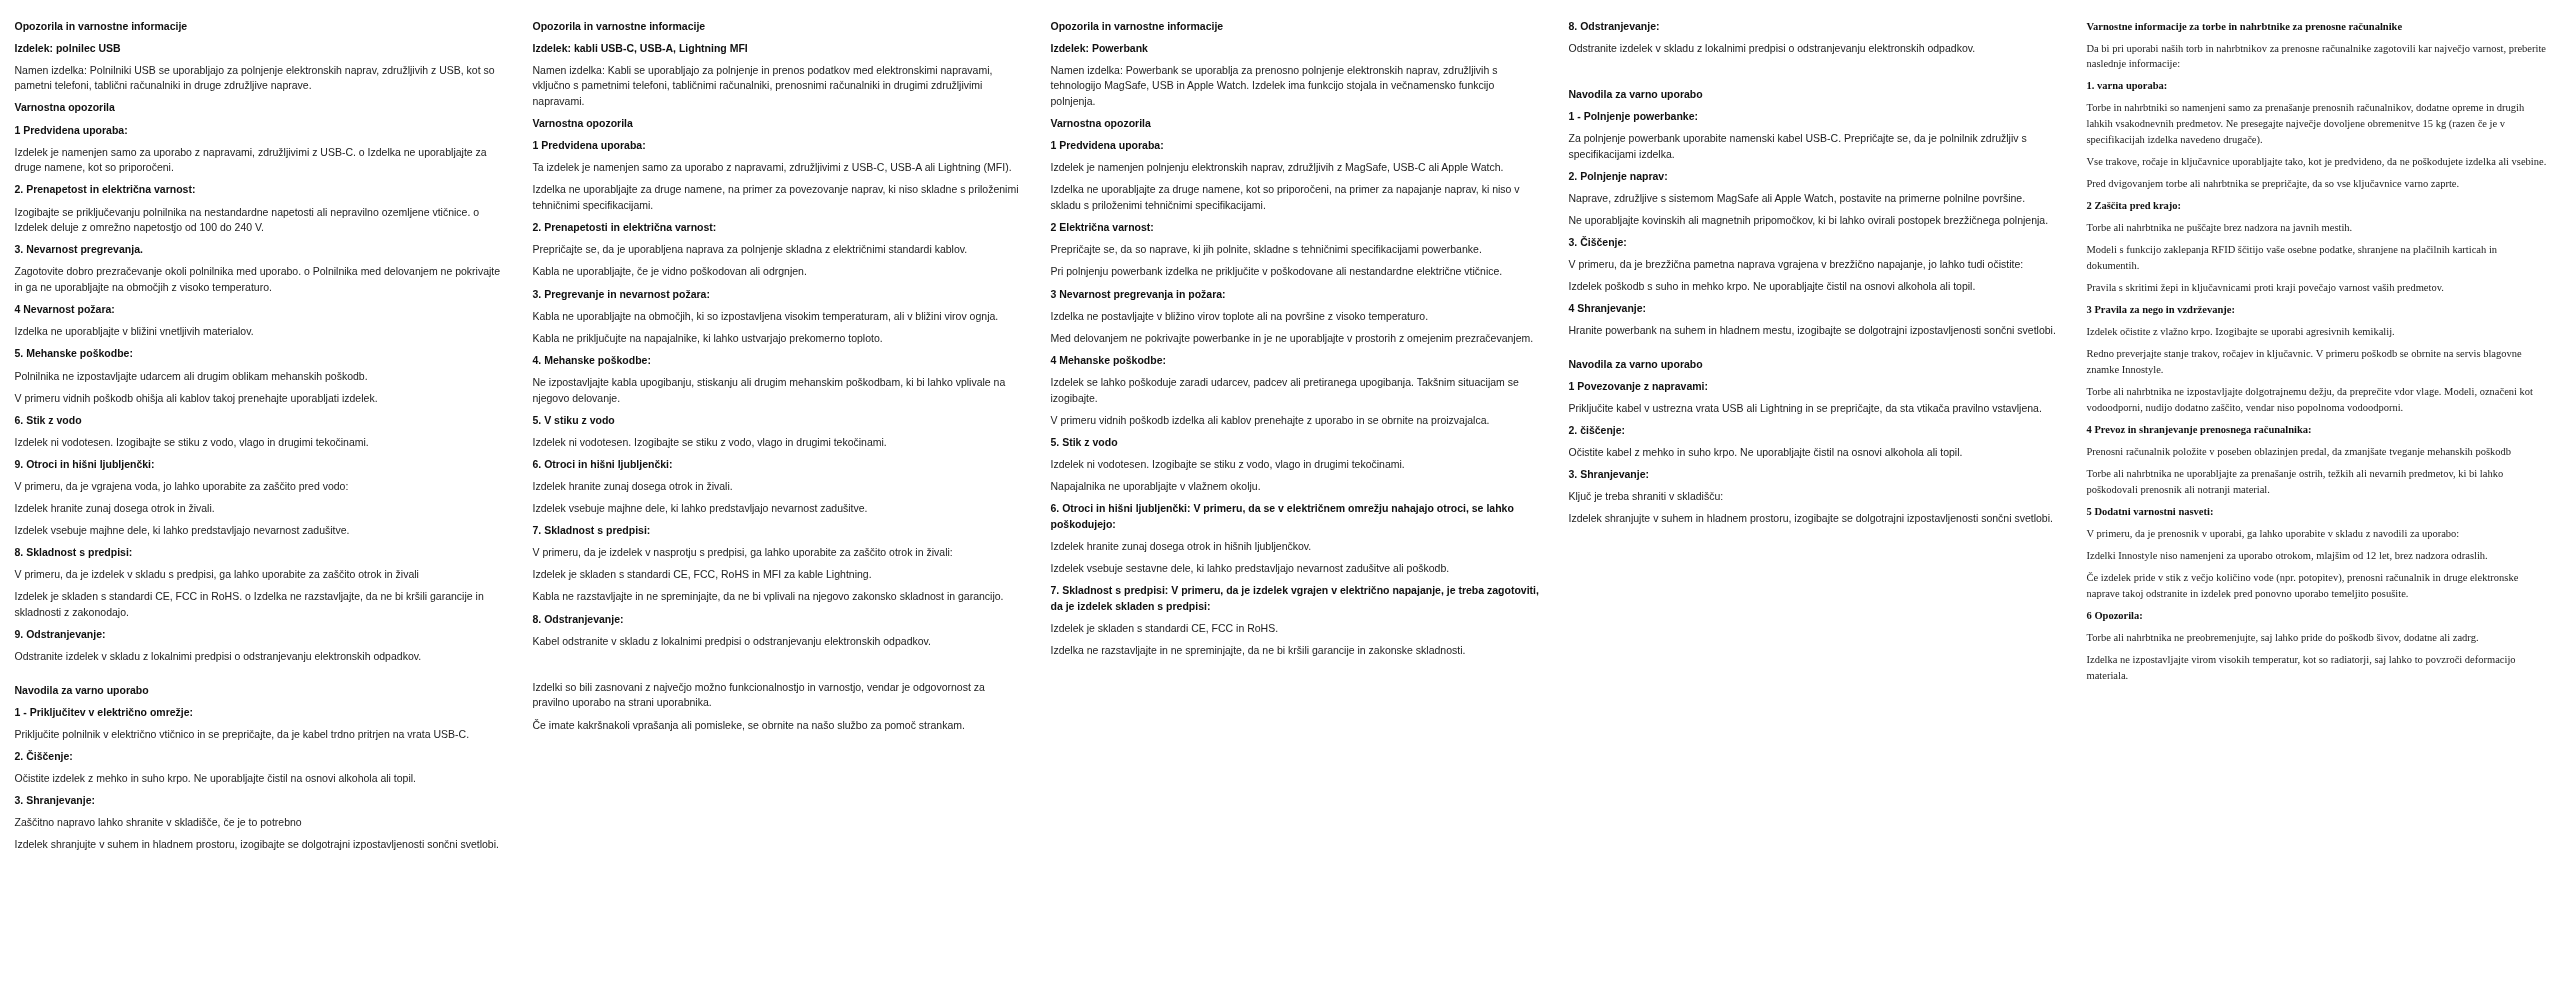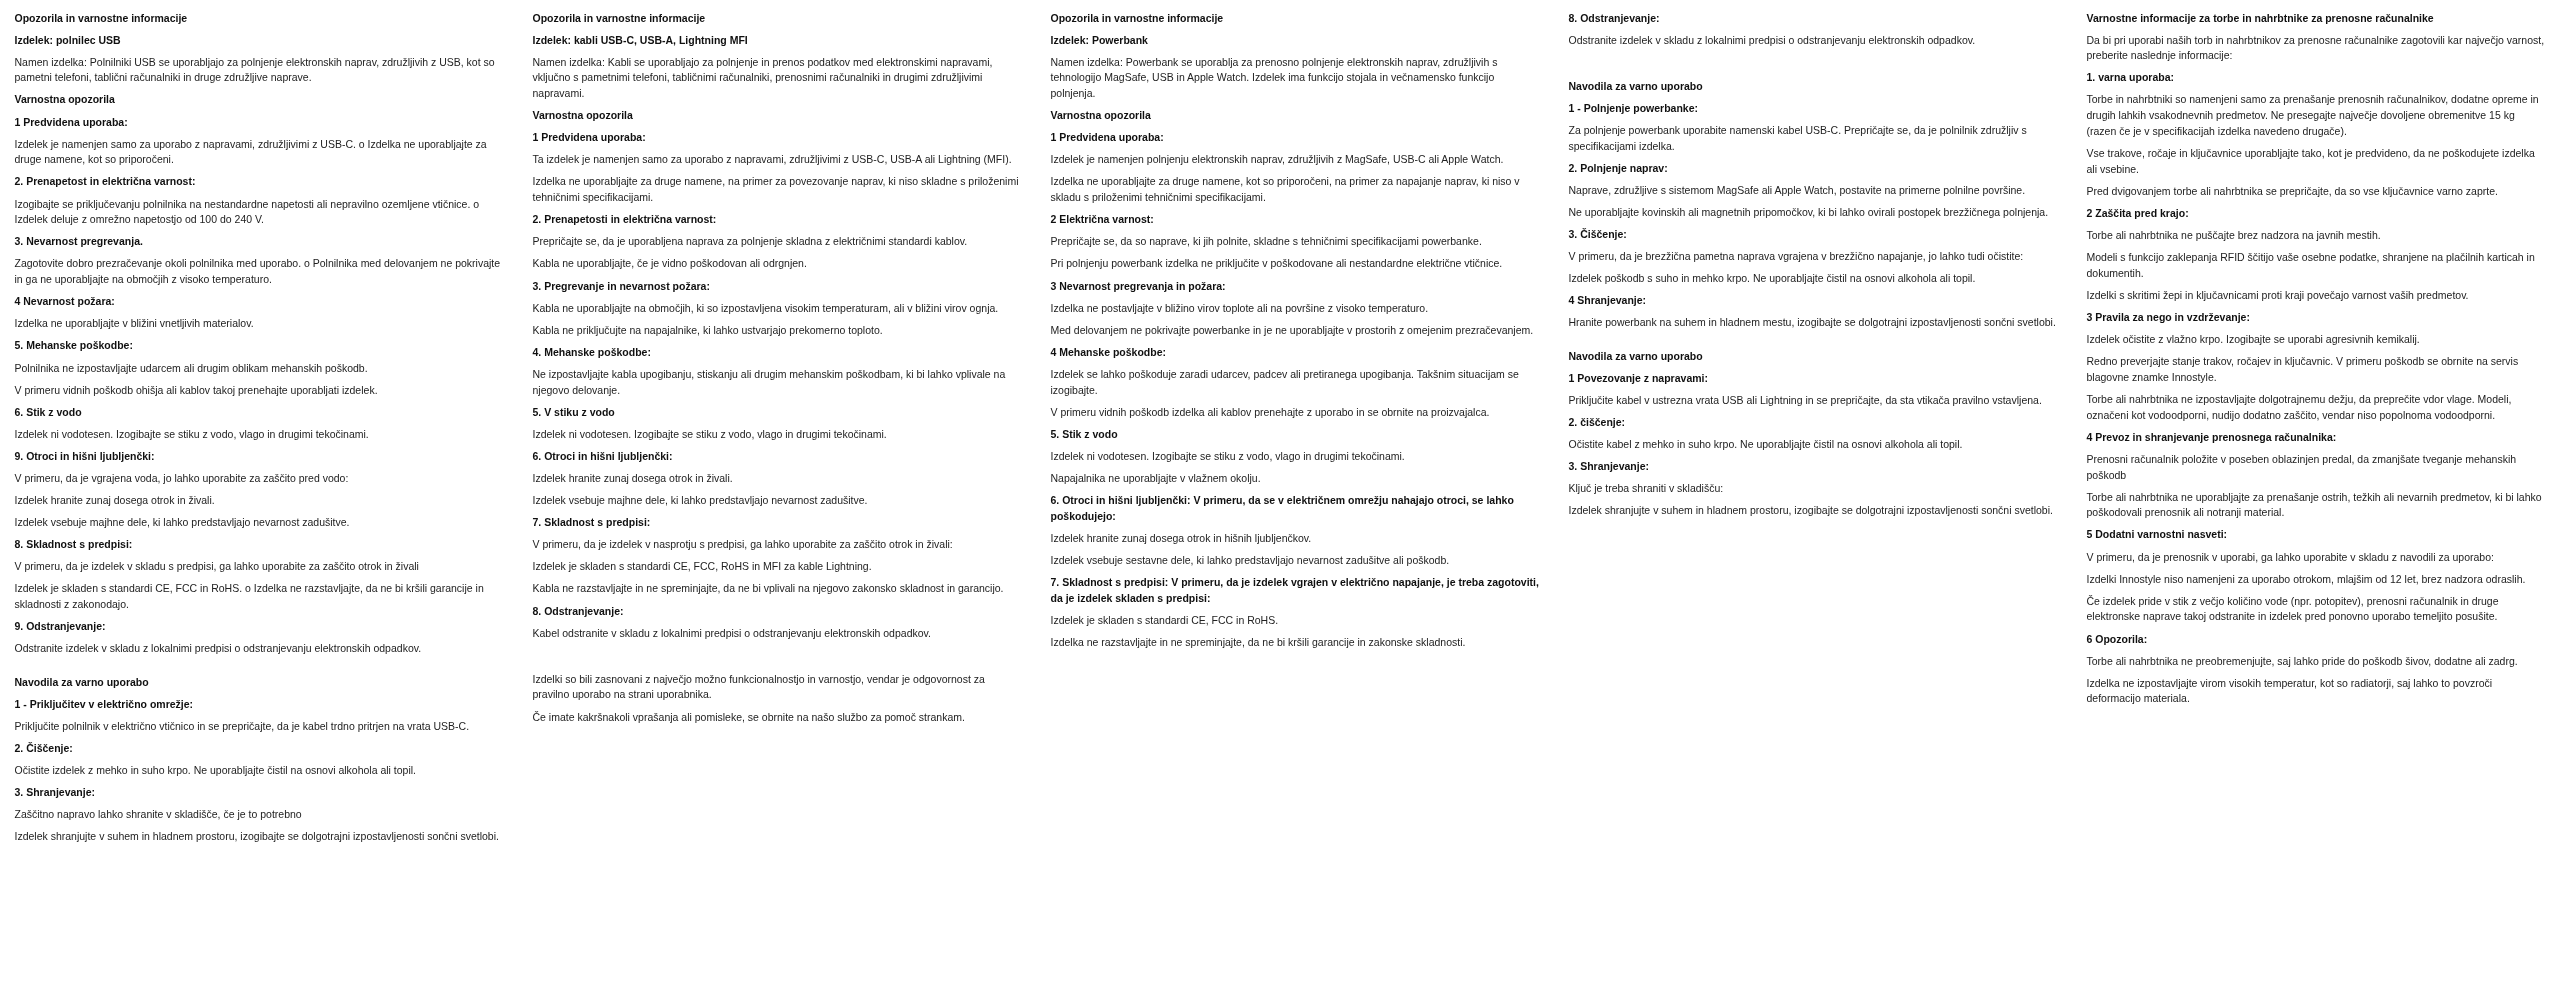--- a/index.html
+++ b/index.html
@@ -17,22 +17,23 @@
     display: flex;
     gap: 29px;
     padding: 10.5px 14.5px;
     width: 2576px;
     height: 1006px;
     overflow: hidden;
   }
   .col {
     flex: 0 0 489px;
     width: 489px;
+    margin-top: 8px;
   }
-  .col:last-child { flex: 0 0 460px; width: 460px; }
+  .col:last-child { flex: 0 0 460px; width: 460px; font-family: Liberation Serif, serif; }
   .col h3 {
     font-size: 10.5px;
     font-weight: 700;
     color: #101010;
     line-height: 15.7px;
     margin: 0 0 6.4px 0;
   }
   .col p {
     font-size: 10.5px;
     font-weight: 400;
@@ -169,21 +170,21 @@
   <div class="col">
       <h3>Varnostne informacije za torbe in nahrbtnike za prenosne računalnike</h3>
       <p>Da bi pri uporabi naših torb in nahrbtnikov za prenosne računalnike zagotovili kar največjo varnost, preberite naslednje informacije:</p>
       <h3>1. varna uporaba:</h3>
       <p>Torbe in nahrbtniki so namenjeni samo za prenašanje prenosnih računalnikov, dodatne opreme in drugih lahkih vsakodnevnih predmetov. Ne presegajte največje dovoljene obremenitve 15 kg (razen če je v specifikacijah izdelka navedeno drugače).</p>
       <p>Vse trakove, ročaje in ključavnice uporabljajte tako, kot je predvideno, da ne poškodujete izdelka ali vsebine.</p>
       <p>Pred dvigovanjem torbe ali nahrbtnika se prepričajte, da so vse ključavnice varno zaprte.</p>
       <h3>2 Zaščita pred krajo:</h3>
       <p>Torbe ali nahrbtnika ne puščajte brez nadzora na javnih mestih.</p>
       <p>Modeli s funkcijo zaklepanja RFID ščitijo vaše osebne podatke, shranjene na plačilnih karticah in dokumentih.</p>
-      <p>Izdelki s skritimi žepi in ključavnicami proti kraji povečajo varnost vaših predmetov.</p>
+      <p>Pravila s skritimi žepi in ključavnicami proti kraji povečajo varnost vaših predmetov.</p>
       <h3>3 Pravila za nego in vzdrževanje:</h3>
       <p>Izdelek očistite z vlažno krpo. Izogibajte se uporabi agresivnih kemikalij.</p>
       <p>Redno preverjajte stanje trakov, ročajev in ključavnic. V primeru poškodb se obrnite na servis blagovne znamke Innostyle.</p>
       <p>Torbe ali nahrbtnika ne izpostavljajte dolgotrajnemu dežju, da preprečite vdor vlage. Modeli, označeni kot vodoodporni, nudijo dodatno zaščito, vendar niso popolnoma vodoodporni.</p>
       <h3>4 Prevoz in shranjevanje prenosnega računalnika:</h3>
       <p>Prenosni računalnik položite v poseben oblazinjen predal, da zmanjšate tveganje mehanskih poškodb</p>
       <p>Torbe ali nahrbtnika ne uporabljajte za prenašanje ostrih, težkih ali nevarnih predmetov, ki bi lahko poškodovali prenosnik ali notranji material.</p>
       <h3>5 Dodatni varnostni nasveti:</h3>
       <p>V primeru, da je prenosnik v uporabi, ga lahko uporabite v skladu z navodili za uporabo:</p>
       <p>Izdelki Innostyle niso namenjeni za uporabo otrokom, mlajšim od 12 let, brez nadzora odraslih.</p>

